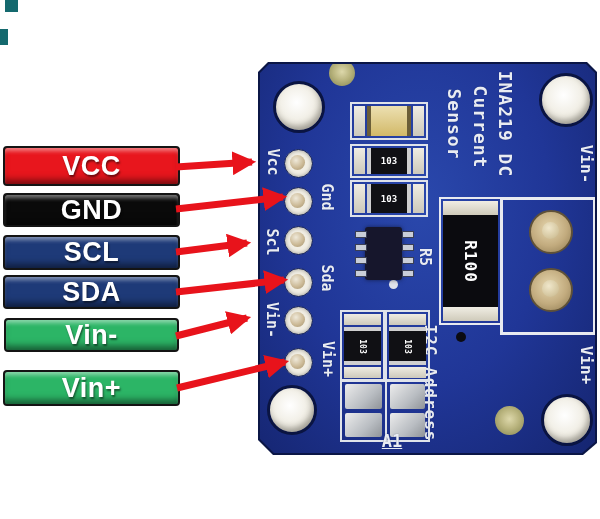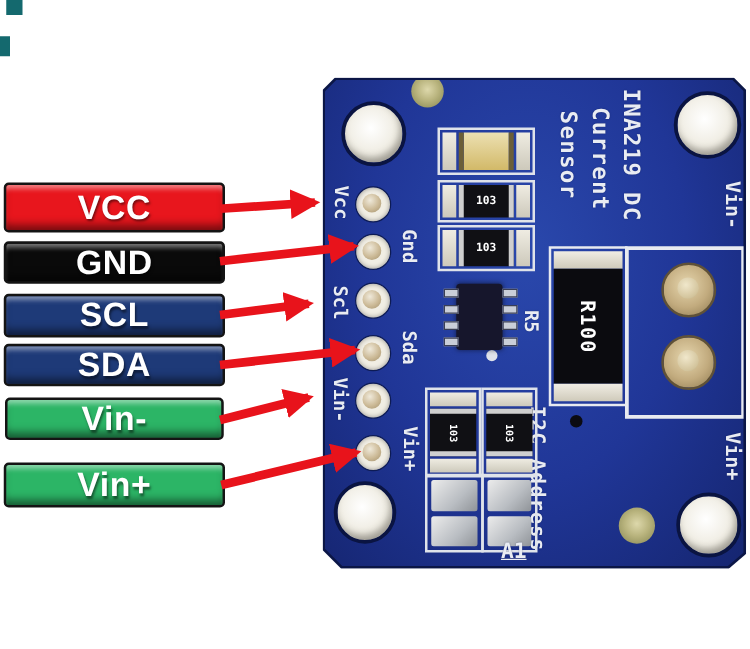--- a/index.html
+++ b/index.html
@@ -215,21 +215,21 @@
     <div class="jmpbox" style="left:80px;top:315px;width:37px;height:53px;">
       <div class="jpad"></div>
       <div class="jpad"></div>
     </div>
     <div class="jmpbox" style="left:125px;top:315px;width:35px;height:53px;">
       <div class="jpad"></div>
       <div class="jpad"></div>
     </div>
 
     <span class="silk ctr" style="position:absolute;left:98px;top:377px;font-size:17px;margin-top:42px;">A0</span>
-    <span class="silk ctr" style="position:absolute;left:151px;top:377px;font-size:17px;text-decoration:underline;">A1</span>
+    <span class="silk ctr" style="position:absolute;left:132px;top:377px;font-size:17px;text-decoration:underline;">A1</span>
 
     <span class="silk rot" style="left:326px;top:100px;font-size:16px;">Vin-</span>
     <span class="silk rot" style="left:326px;top:301px;font-size:16px;">Vin+</span>
 
   </div>
   </div>
 
 </div>
 
 </body></html>

